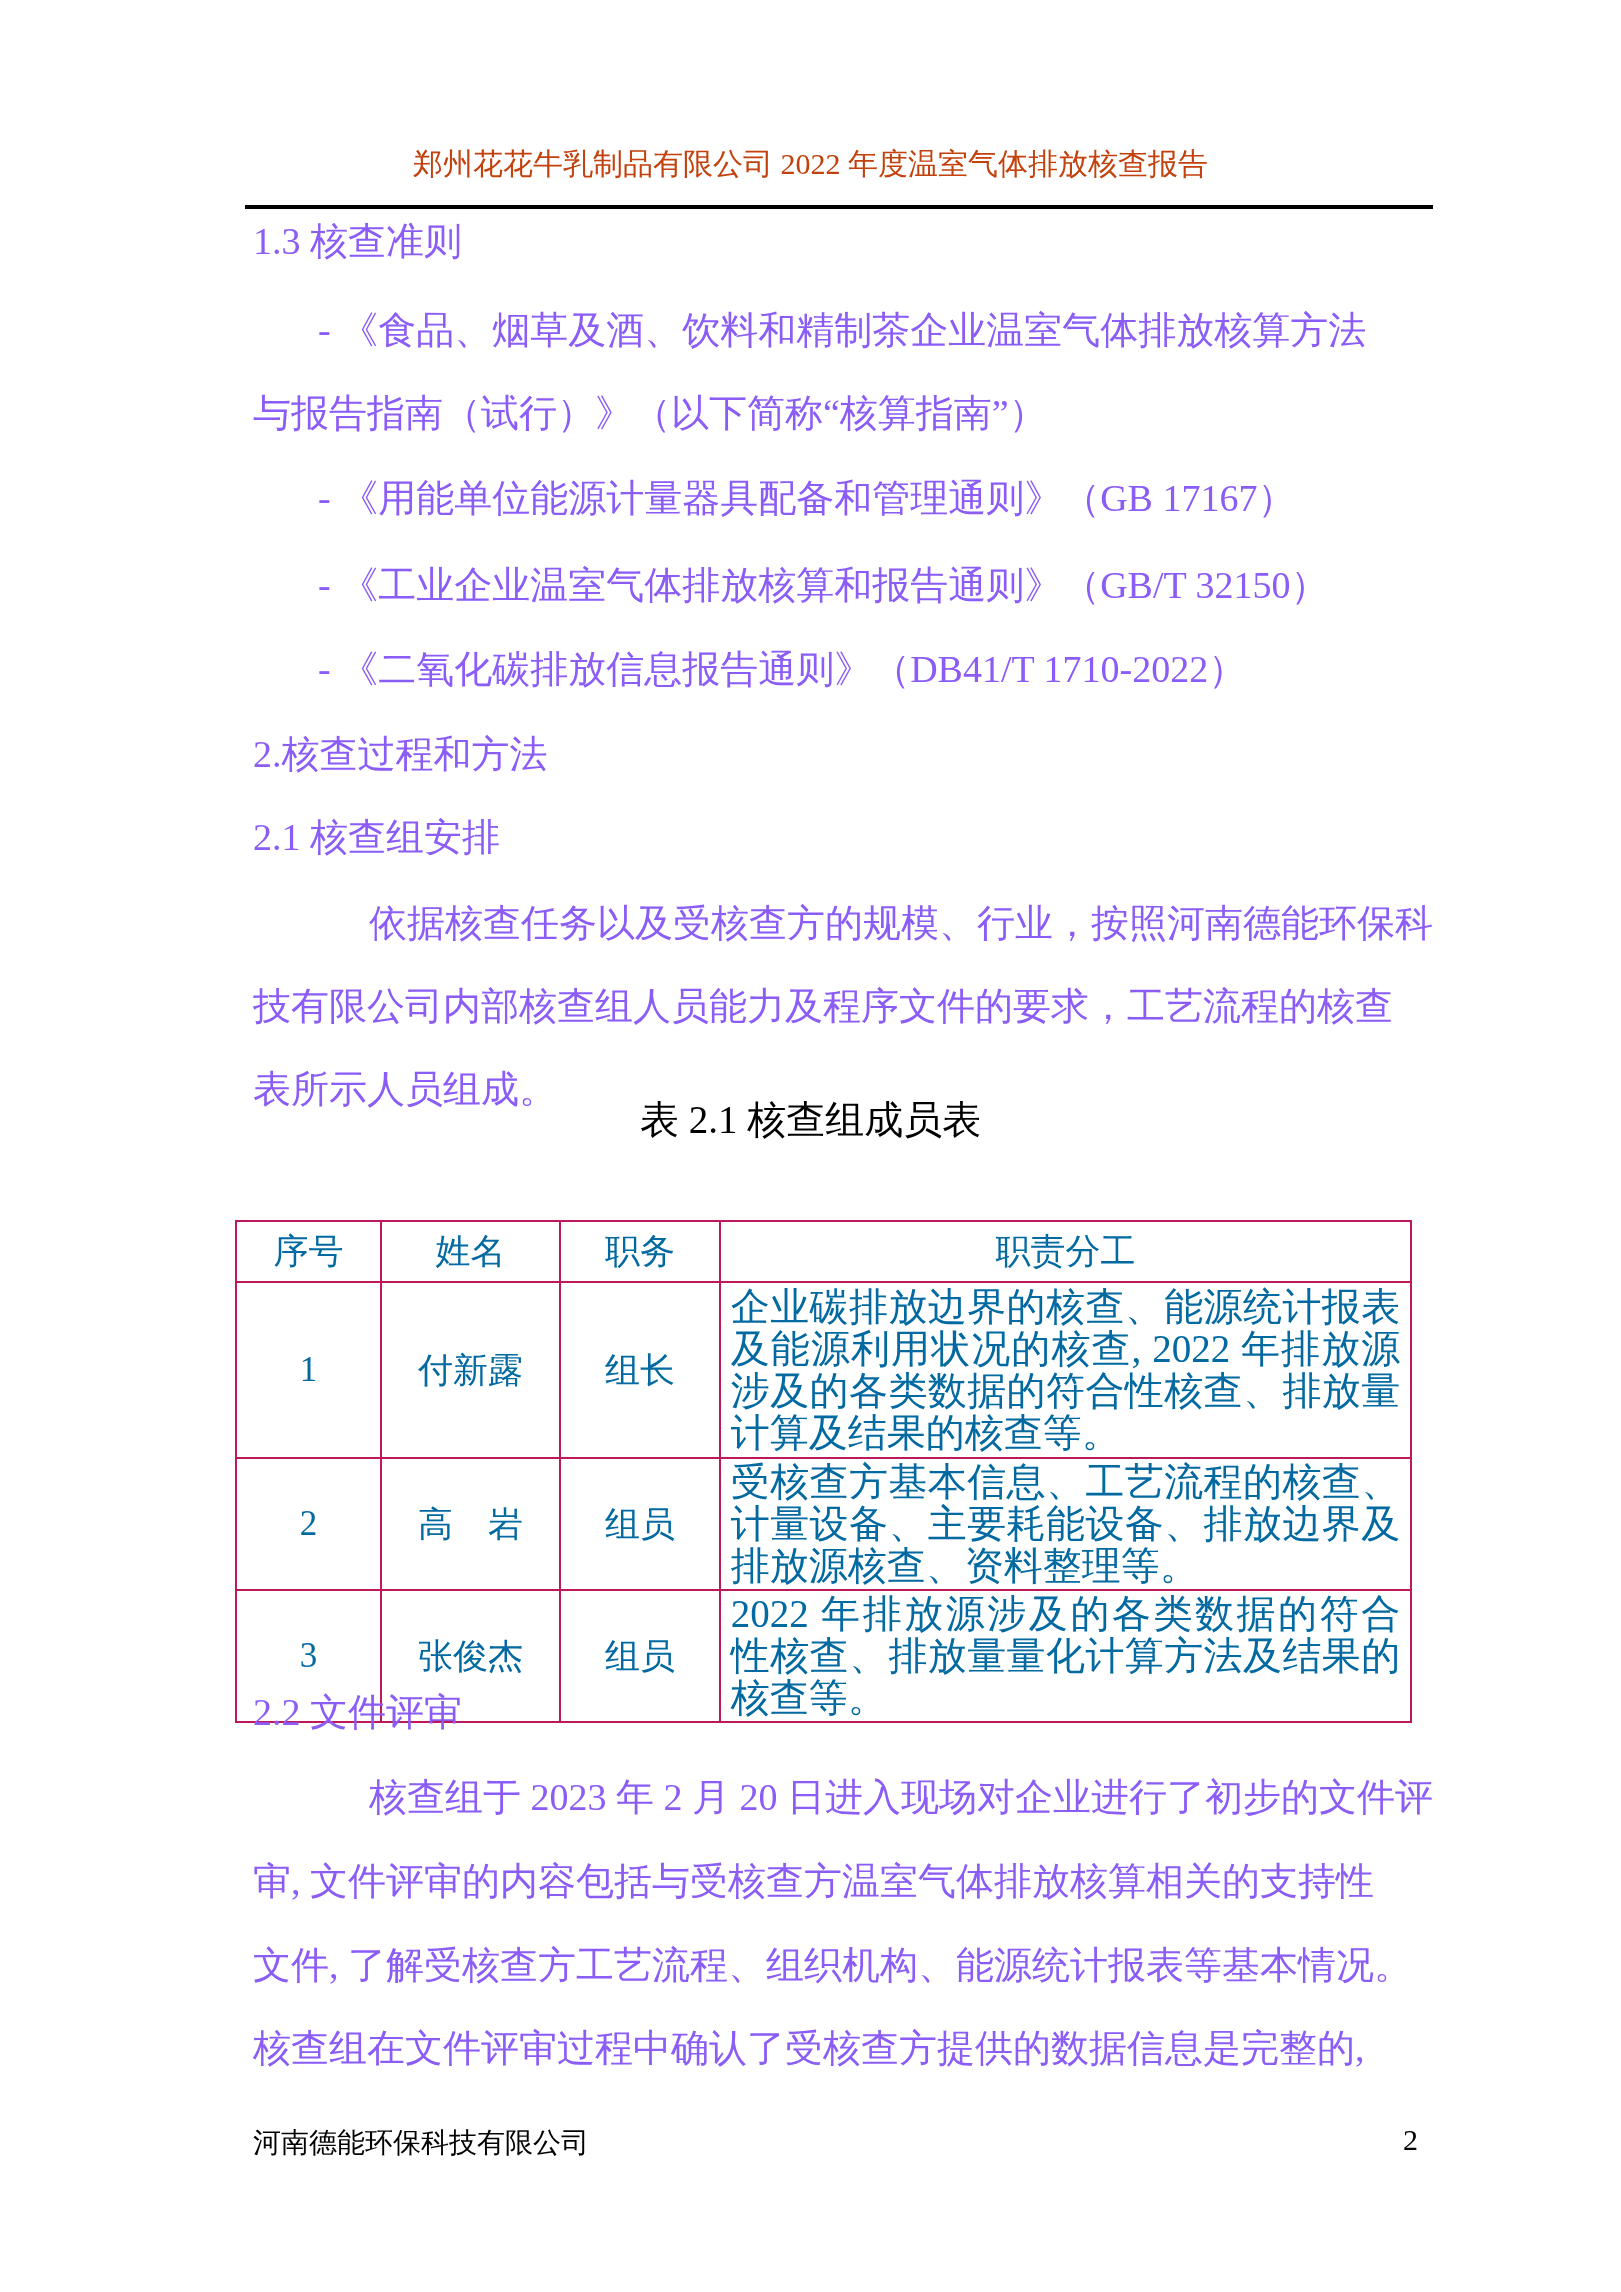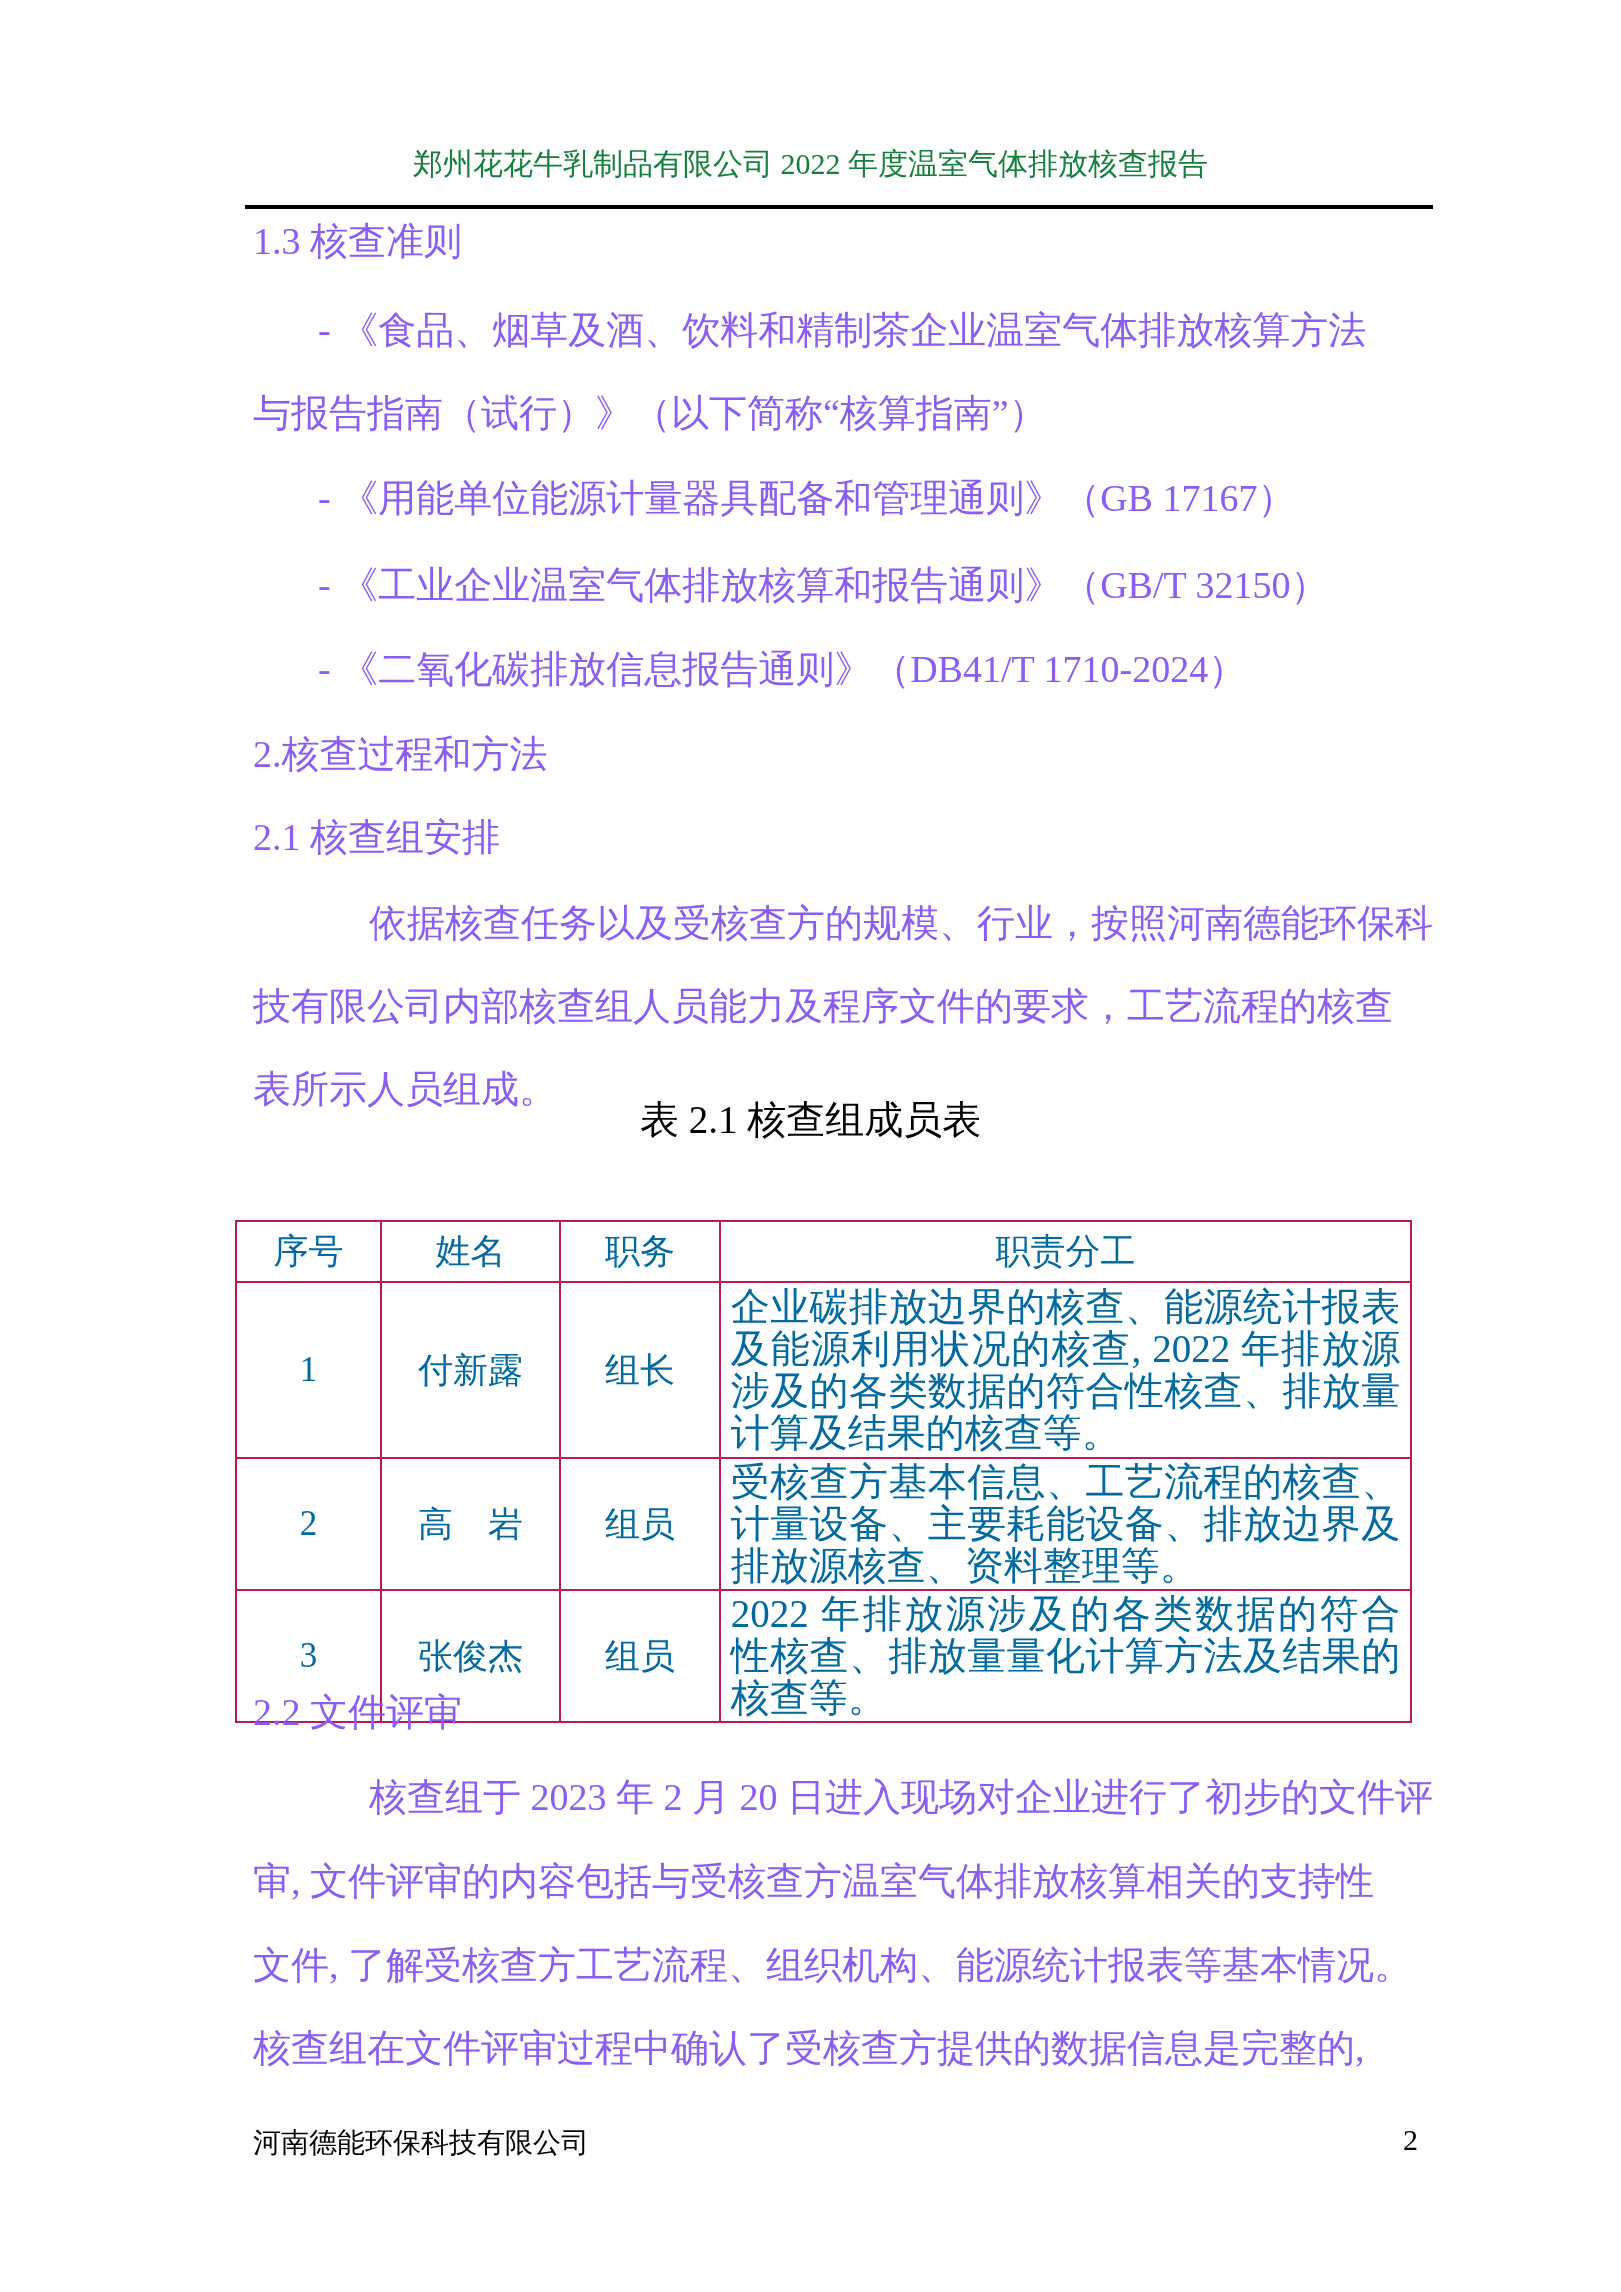--- a/index.html
+++ b/index.html
@@ -21,21 +21,21 @@
   }
   .ind-margin{left:253px;}
   .ind-bullet{left:318px;}
   .ind-first{left:329px;margin-left:40px;}
   .header-title{
     position:absolute;
     top:147px;left:0;width:1621px;
     text-align:center;
     font-size:30px;
     line-height:1.15;
-    color:#15803d;
+    color:#c2410c;
   }
   .header-rule{
     position:absolute;
     top:205px;left:245px;
     width:1188px;height:3.9px;
     background:#000;
   }
   .table-title{
     position:absolute;
     top:1099px;left:0;width:1621px;
@@ -91,21 +91,21 @@
 
   <div class="header-title">郑州花花牛乳制品有限公司 2022 年度温室气体排放核查报告</div>
   <div class="header-rule"></div>
 
   <div class="line ind-margin" style="top:220px">1.3 核查准则</div>
 
   <div class="line ind-bullet" style="top:309px">- 《食品、烟草及酒、饮料和精制茶企业温室气体排放核算方法</div>
   <div class="line ind-margin" style="top:392px">与报告指南（试行）》（以下简称“核算指南”）</div>
   <div class="line ind-bullet" style="top:477px">- 《用能单位能源计量器具配备和管理通则》（GB 17167）</div>
   <div class="line ind-bullet" style="top:564px">- 《工业企业温室气体排放核算和报告通则》（GB/T 32150）</div>
-  <div class="line ind-bullet" style="top:648px">- 《二氧化碳排放信息报告通则》（DB41/T 1710-2024）</div>
+  <div class="line ind-bullet" style="top:648px">- 《二氧化碳排放信息报告通则》（DB41/T 1710-2022）</div>
 
   <div class="line ind-margin" style="top:733px">2.核查过程和方法</div>
   <div class="line ind-margin" style="top:816px">2.1 核查组安排</div>
 
   <div class="line ind-first" style="top:902px">依据核查任务以及受核查方的规模、行业，按照河南德能环保科</div>
   <div class="line ind-margin" style="top:985px">技有限公司内部核查组人员能力及程序文件的要求，工艺流程的核查</div>
   <div class="line ind-margin" style="top:1068px">表所示人员组成。</div>
 
   <div class="table-title">表 2.1  核查组成员表</div>
 

